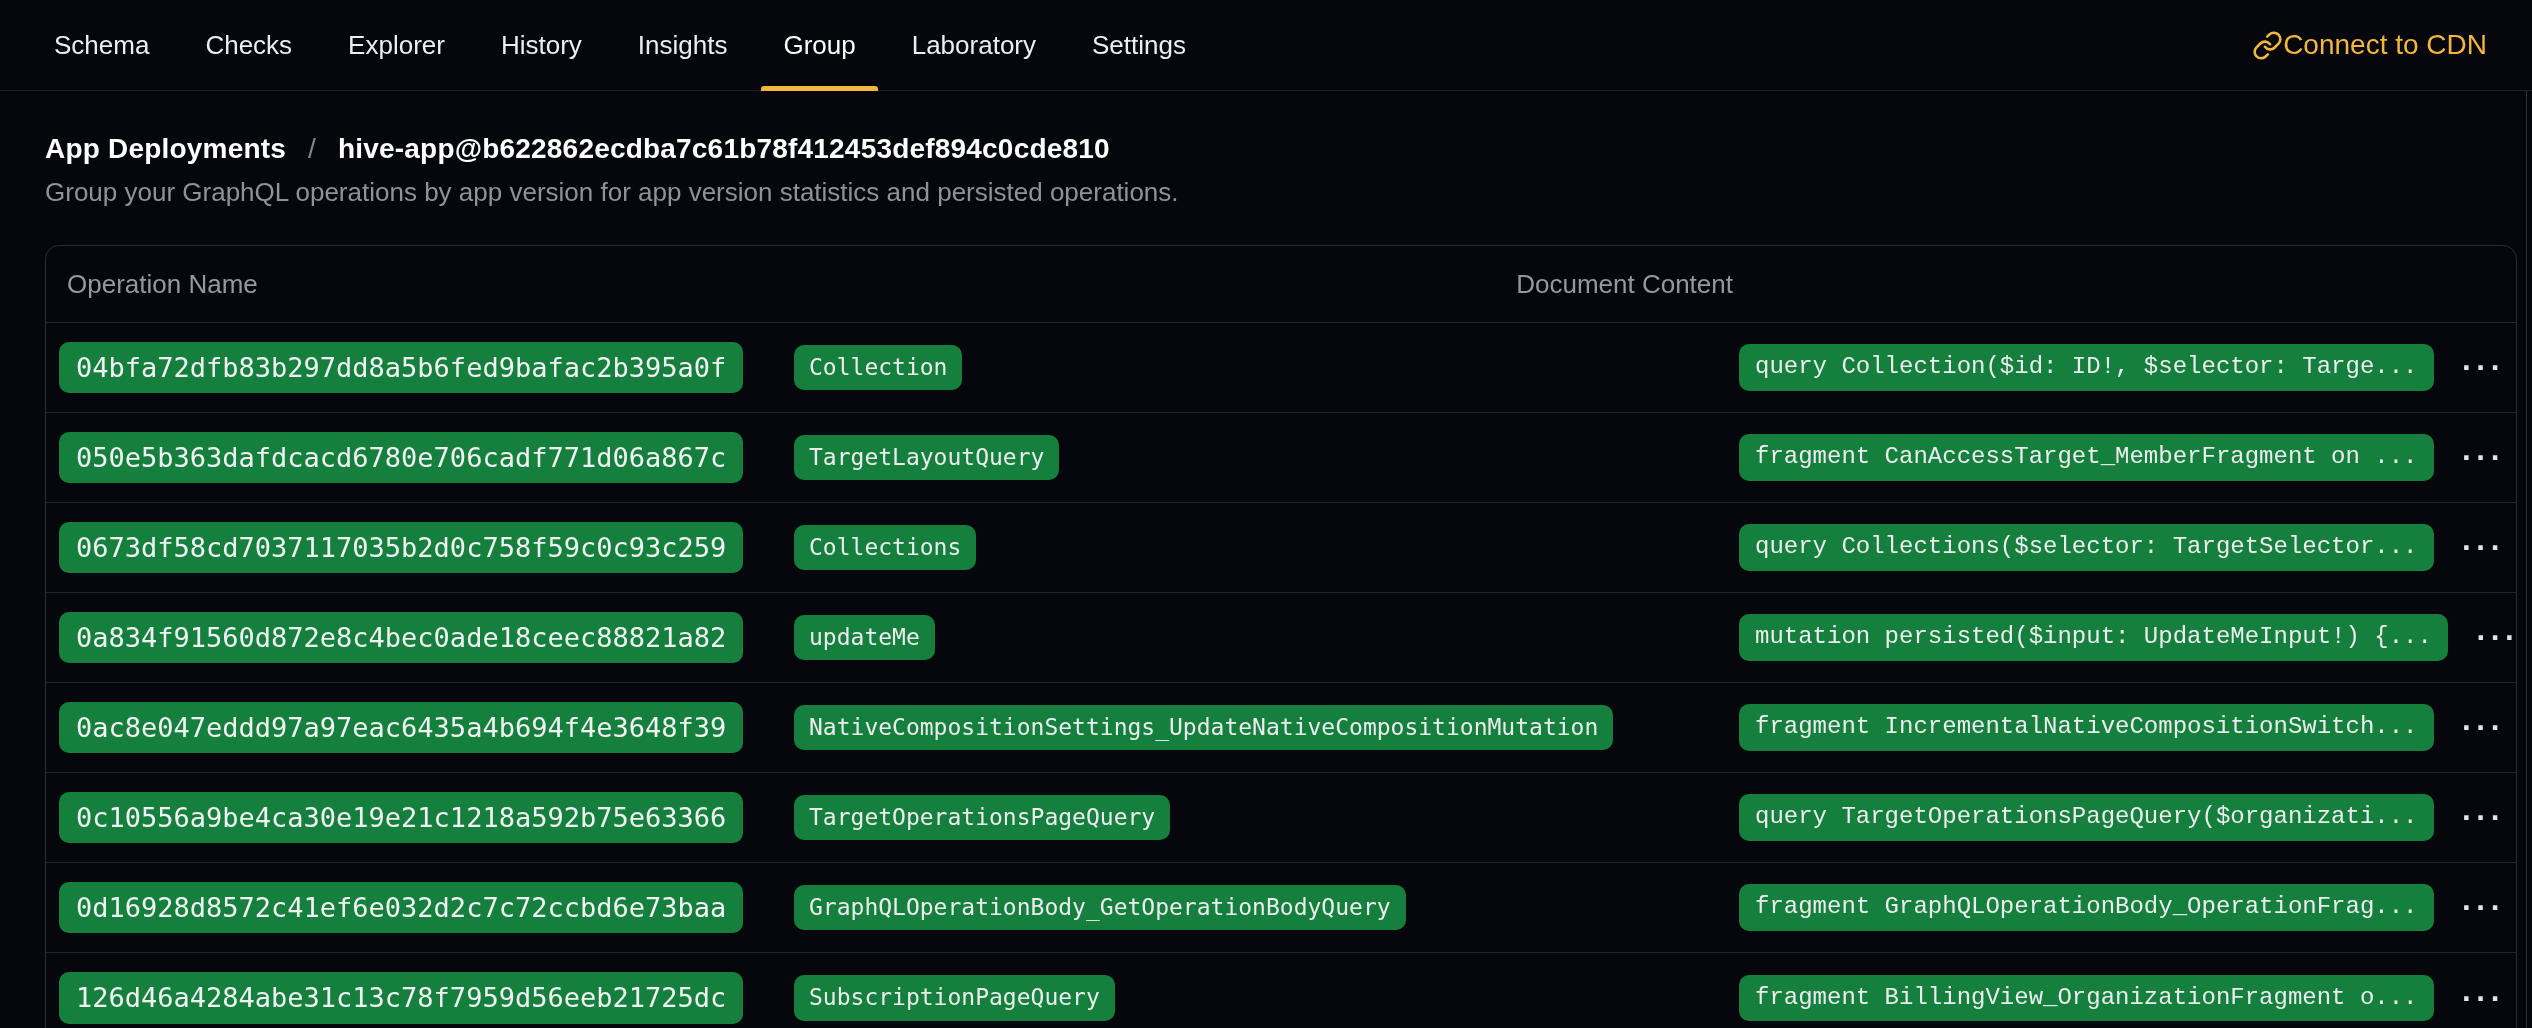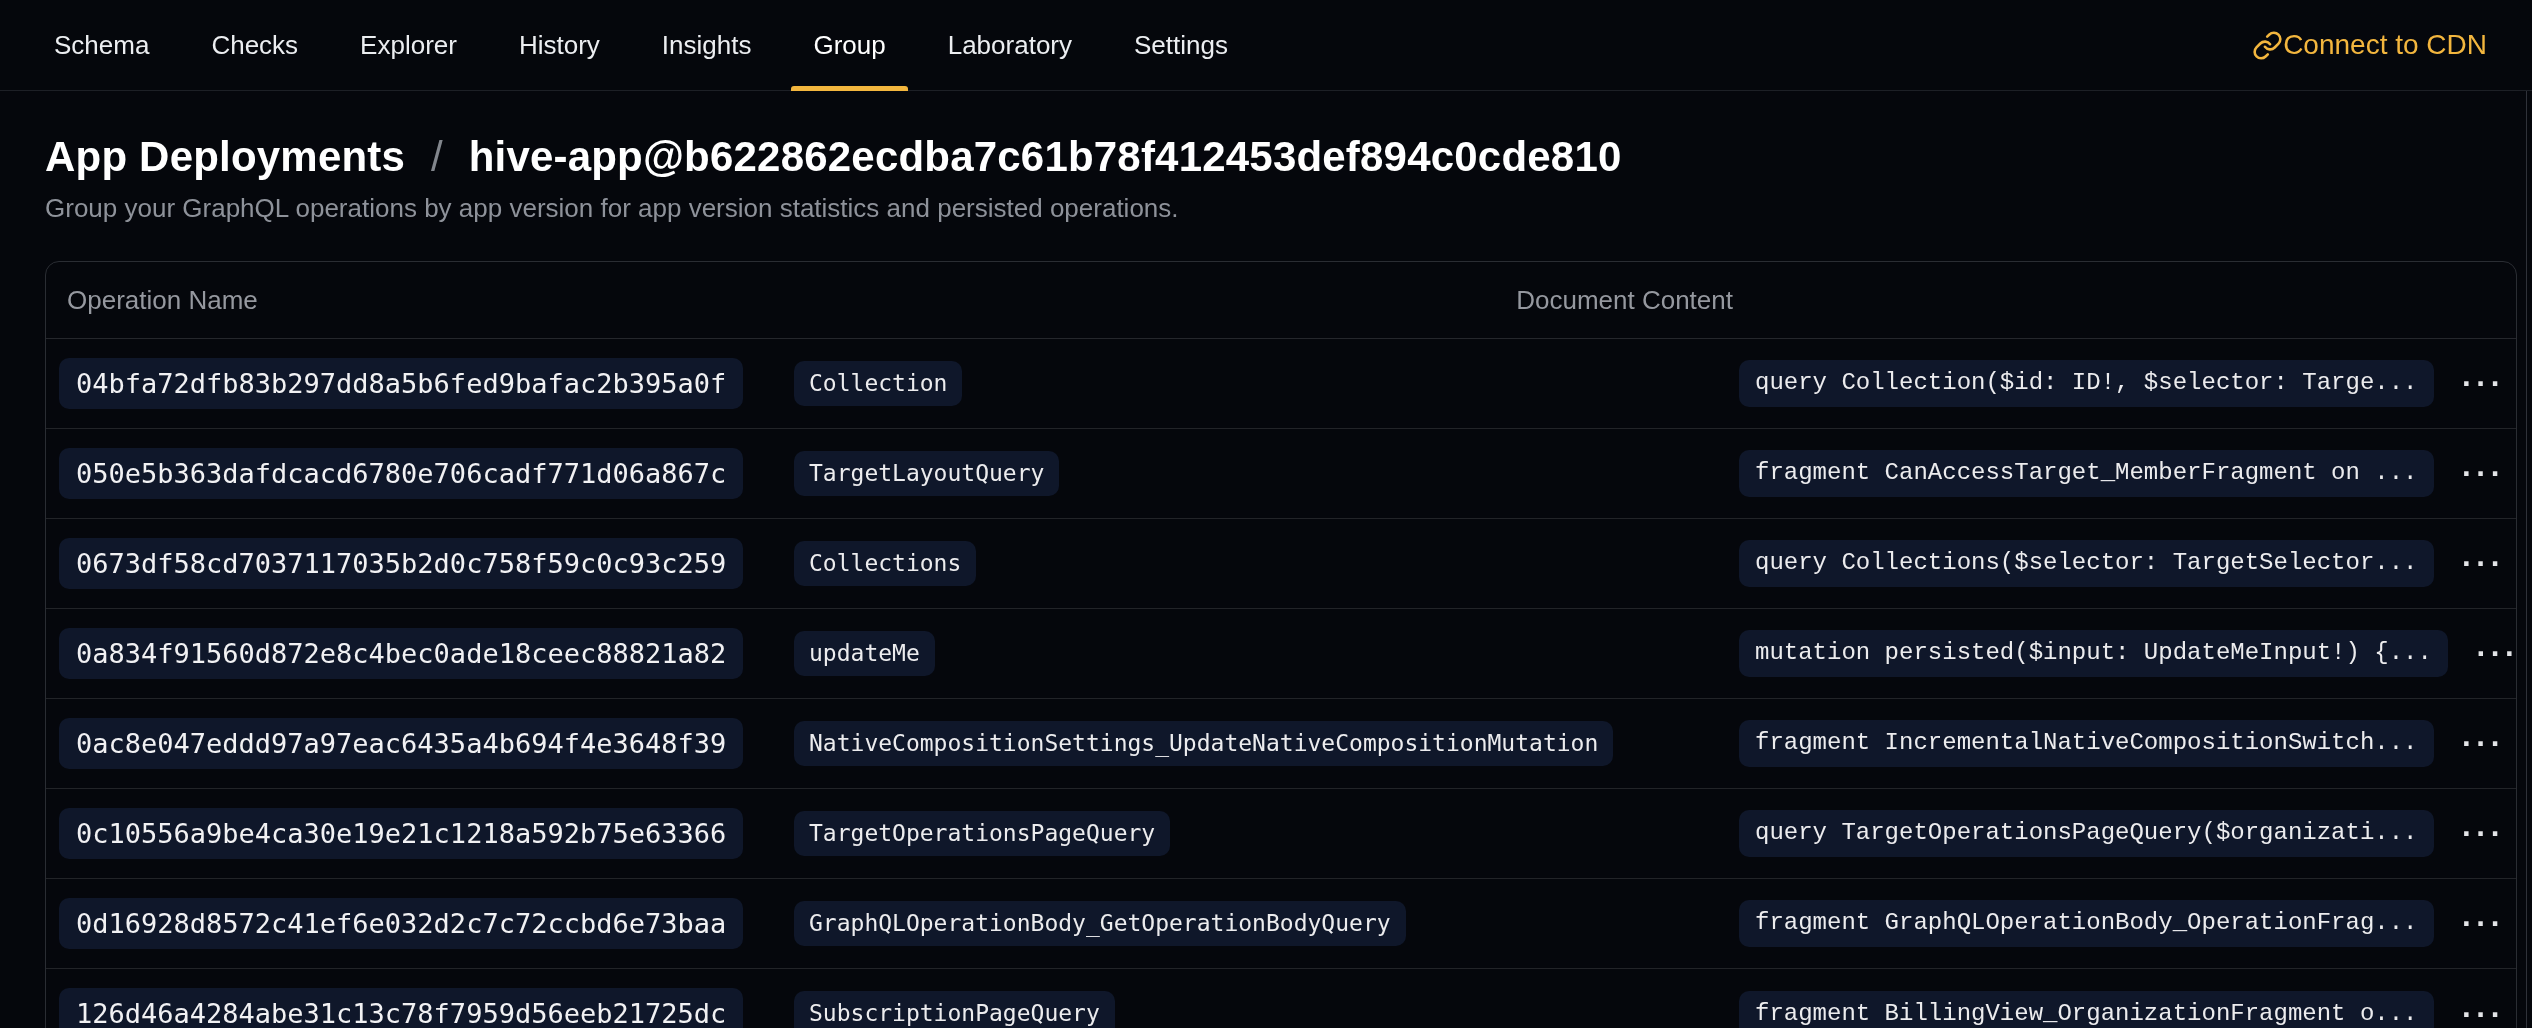--- a/index.html
+++ b/index.html
@@ -16,21 +16,21 @@
   }
 
   
   .topnav {
     height: 91px;
     display: flex;
     align-items: center;
     padding: 0 45px 0 32px;
     border-bottom: 1px solid #1d2026;
   }
-  .nav-items { display: flex; height: 100%; gap: 18px; }
+  .nav-items { display: flex; height: 100%; gap: 12px; }
   .nav-item {
     position: relative;
     display: flex;
     align-items: center;
     padding: 0 22px;
     font-size: 26px;
     color: #eceef1;
     cursor: pointer;
     white-space: nowrap;
   }
@@ -54,21 +54,21 @@
     font-size: 28px;
     cursor: pointer;
     padding: 0;
   }
   .cdn-btn svg { display: block; }
 
   
   .main { padding: 0 0 0 45px; }
   .page-title {
     margin: 42px 0 0;
-    font-size: 42px;
+    font-size: 28px;
     font-weight: 600;
     letter-spacing: 0.2px;
     color: #ffffff;
   }
   .page-title .sep { color: #82868d; font-weight: 400; margin: 0 14px; }
   .subtitle {
     margin: 12px 0 0;
     font-size: 26px;
     color: #8e929a;
   }
@@ -95,21 +95,21 @@
   }
   .thead .hcell { padding-left: 8px; }
   .thead .hcell.right { text-align: right; padding-right: 6px; }
   .trow { height: 90px; border-bottom: 1px solid #222428; }
   .trow:last-child { border-bottom: none; }
   .cell.right { justify-self: end; }
   .cell.menu { justify-self: center; }
 
   .pill {
     display: inline-block;
-    background: #0f172a;
+    background: #15803d;
     border-radius: 10px;
     color: #ececee;
     font-family: "DejaVu Sans Mono", "Liberation Mono", monospace;
     white-space: nowrap;
   }
   .hash-pill  { font-size: 27px; line-height: 1.1; padding: 11px 17px; color: #f1f1f3; }
   .op-pill    { font-size: 23px; line-height: 1.2; padding: 9px 15px; margin-left: 6px; }
   .content-pill { font-size: 24px; line-height: 1.2; padding: 9px 16px; font-family: Liberation Mono, monospace; }
 
   .menu-btn {

